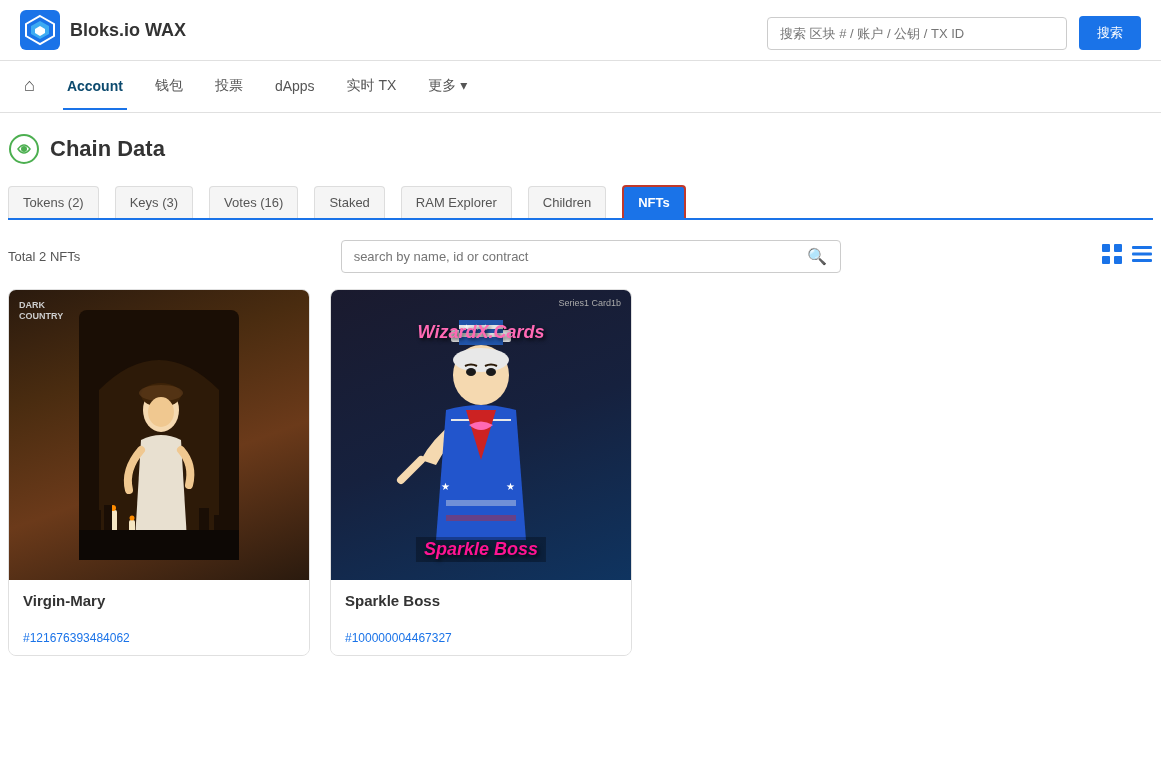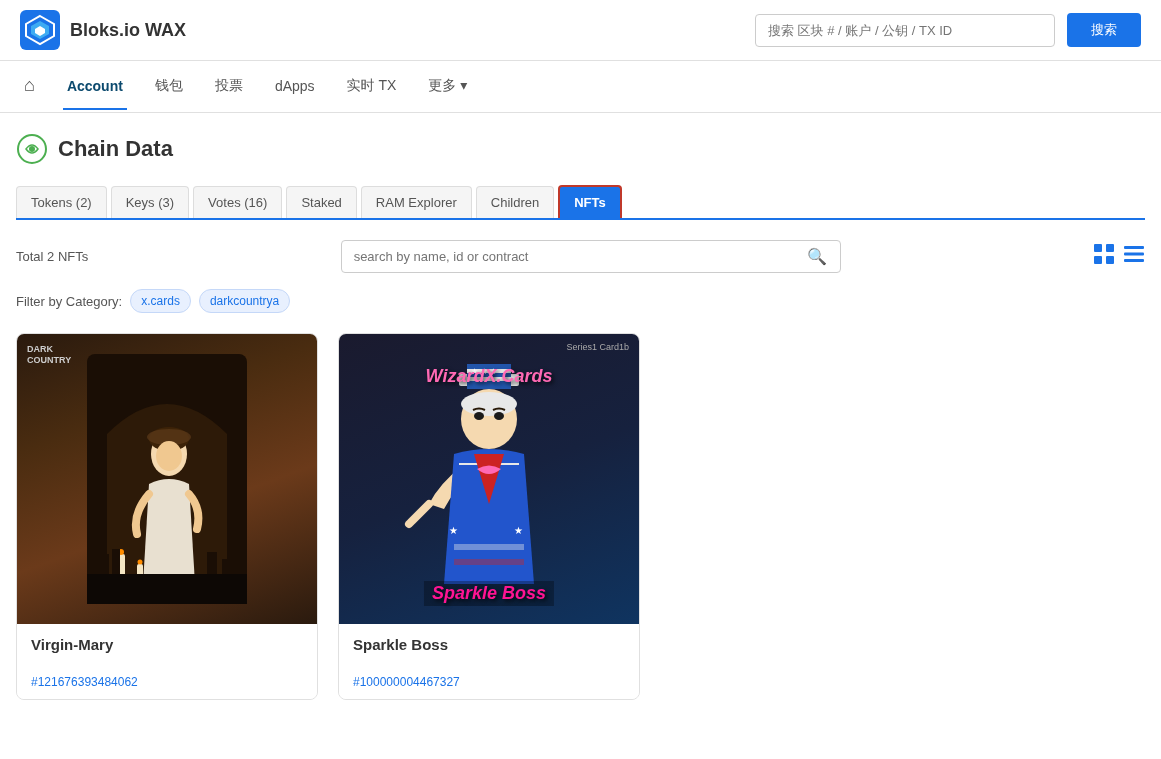--- a/index.html
+++ b/index.html
@@ -1,21 +1,21 @@
 <!DOCTYPE html>
 <html><head>
   <meta charset="utf-8">
   <style>
     * { box-sizing: border-box; margin: 0; padding: 0; }
     body { font-family: Arial, sans-serif; background: #fff; color: #333; font-size: 14px; }
 
     
     .header {
       display: flex;
-      align-items: center;
+      align-items: flex-end;
       justify-content: space-between;
       padding: 10px 20px;
       border-bottom: 1px solid #e0e0e0;
       background: #fff;
     }
     .logo-area {
       display: flex;
       align-items: center;
       gap: 10px;
     }
@@ -35,21 +35,21 @@
     }
     .search-input {
       width: 300px;
       padding: 8px 12px;
       border: 1px solid #ccc;
       border-radius: 4px;
       font-size: 13px;
       color: #999;
     }
     .search-button {
-      padding: 8px 24px;
+      padding: 8px 18px;
       background: #1a73e8;
       color: #fff;
       border: none;
       border-radius: 4px;
       cursor: pointer;
       font-size: 13px;
     }
 
     
     .navbar {
@@ -80,21 +80,21 @@
       color: #555;
     }
     .nav-more {
       display: flex;
       align-items: center;
       gap: 4px;
     }
 
     
     .page {
-      padding: 20px 16px;
+      padding: 20px 8px;
     }
     .chain-data-header {
       display: flex;
       align-items: center;
       gap: 10px;
       margin-bottom: 20px;
     }
     .chain-icon {
       width: 32px;
       height: 32px;
@@ -102,21 +102,21 @@
     .chain-title {
       font-size: 22px;
       font-weight: bold;
       color: #333;
     }
 
     
     .tabs {
       display: flex;
       align-items: flex-end;
-      gap: 4px;
+      gap: 16px;
       border-bottom: 2px solid #1a73e8;
       margin-bottom: 20px;
     }
     .tab {
       padding: 8px 14px;
       cursor: pointer;
       font-size: 13px;
       border: 1px solid #ddd;
       border-bottom: none;
       background: #f5f5f5;
@@ -353,25 +353,20 @@
       <span class="view-icon-btn" style="color:#1a73e8;">
         <svg width="22" height="22" viewBox="0 0 22 22">
           <rect x="1" y="3" width="20" height="3" fill="#1a73e8" rx="1"></rect>
           <rect x="1" y="9.5" width="20" height="3" fill="#1a73e8" rx="1"></rect>
           <rect x="1" y="16" width="20" height="3" fill="#1a73e8" rx="1"></rect>
         </svg>
       </span>
     </div>
   </div>
 
-  <div class="filter-area">
-    <span class="filter-label">Filter by Category:</span>
-    <span class="filter-tag">x.cards</span>
-    <span class="filter-tag">darkcountrya</span>
-  </div>
 
   <div class="nft-grid">
 
     <div class="nft-card">
       <div class="dark-country-card">
         <div class="dark-country-label">DARK<br>COUNTRY</div>
         <svg width="160" height="250" viewBox="0 0 160 250" xmlns="http://www.w3.org/2000/svg">
 
           <rect width="160" height="250" rx="8" fill="#1a0e05"></rect>
           <path d="M20 250 L20 80 Q80 20 140 80 L140 250Z" fill="#2d1a08"></path>

